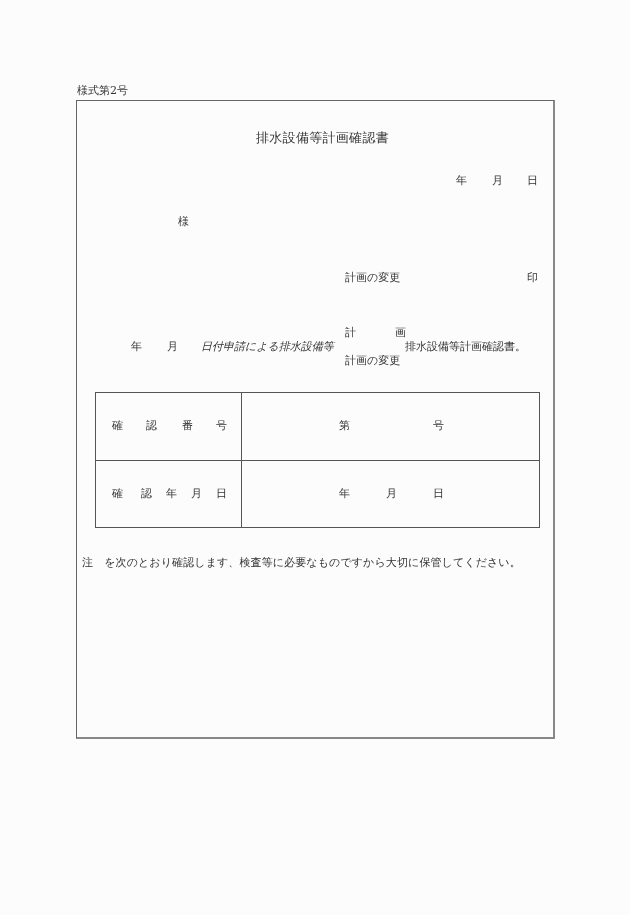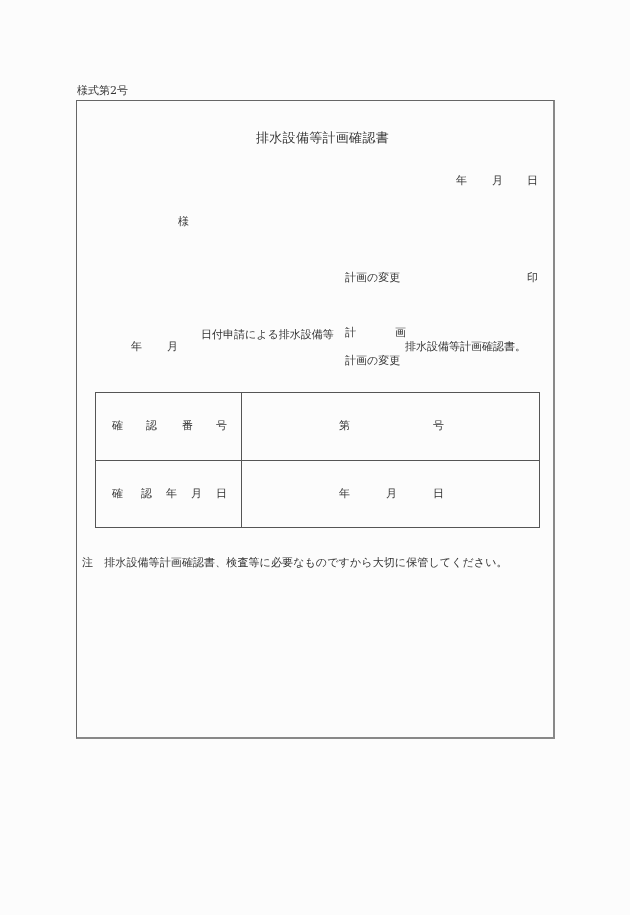--- a/index.html
+++ b/index.html
@@ -13,21 +13,21 @@
     position:absolute; left:76px; top:100px; width:479px; height:639px;
     border:1px solid #666; border-right:2px solid #888; border-bottom:2px solid #888; box-sizing:border-box;
   }
   #title { left:256px; top:131px; font-size:13px; letter-spacing:0.3px; }
   .date-row span { position:absolute; }
   #recipient-sama { left:178px; top:216px; }
   #mayor { left:345px; top:272px; }
   #seal { left:527px; top:272px; }
   #app-year { left:131px; top:341px; }
   #app-month { left:167px; top:341px; }
-  #app-rest { left:201px; top:329px; }
+  #app-rest { left:201px; top:341px;font-style:italic; }
   #opt-plan-1 { left:345px; top:327px; }
   #opt-plan-2 { left:395px; top:327px; }
   #opt-change { left:345px; top:355px; }
   #app-tail { left:405px; top:341px; }
   #confirm-table {
     position:absolute; left:95px; top:392px; width:445px; height:136px;
     border:1px solid #555; box-sizing:border-box;
   }
   #v-div { position:absolute; left:145px; top:0; width:1px; height:100%; background:#555; }
   #h-div { position:absolute; left:0; top:67px; width:100%; height:1px; background:#555; }
@@ -90,13 +90,13 @@
     <span class="abs" style="left:95px;">月</span>
     <span class="abs" style="left:120px;">日</span>
   </div>
   <div id="row2-value" class="cell-val">
     <span class="abs" style="left:97px;">年</span>
     <span class="abs" style="left:144px;">月</span>
     <span class="abs" style="left:191px;">日</span>
   </div>
 </div>
 
-<div class="abs" id="note">注　排水設備等計画確認書、検査等に必要なものですから大切に保管してください。</div>
+<div class="abs" id="note">注　を次のとおり確認します、検査等に必要なものですから大切に保管してください。</div>
 
 </body></html>

